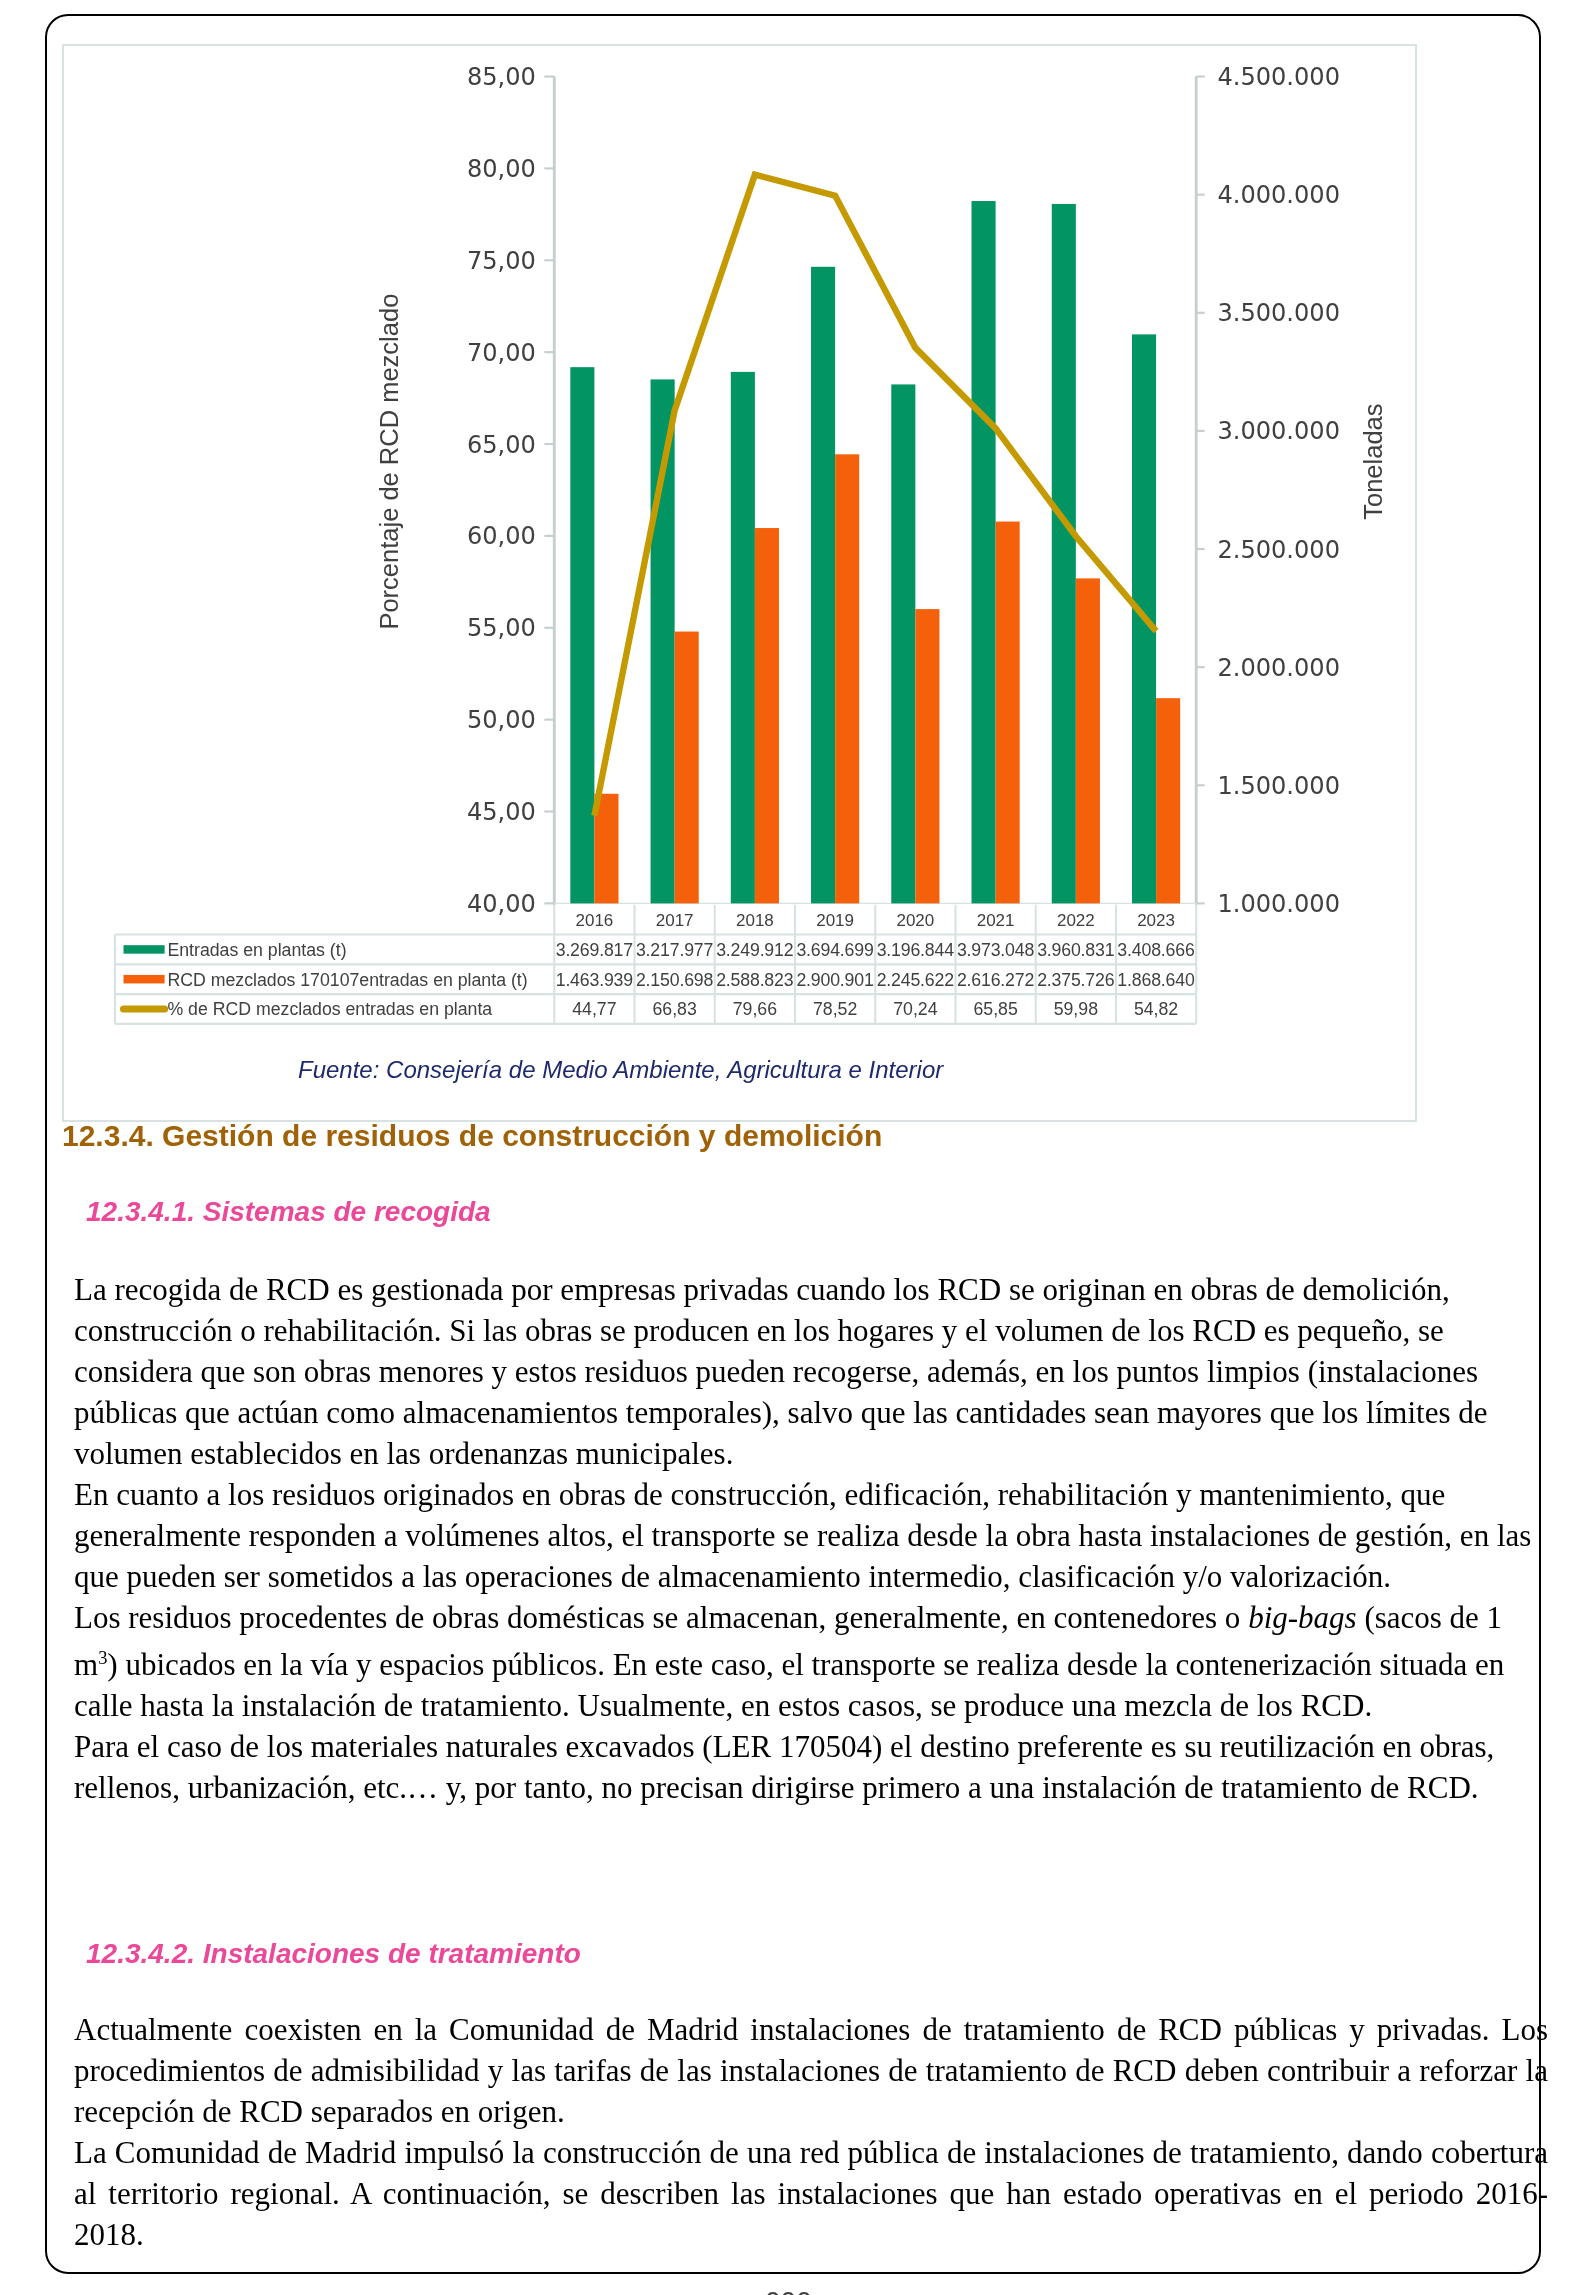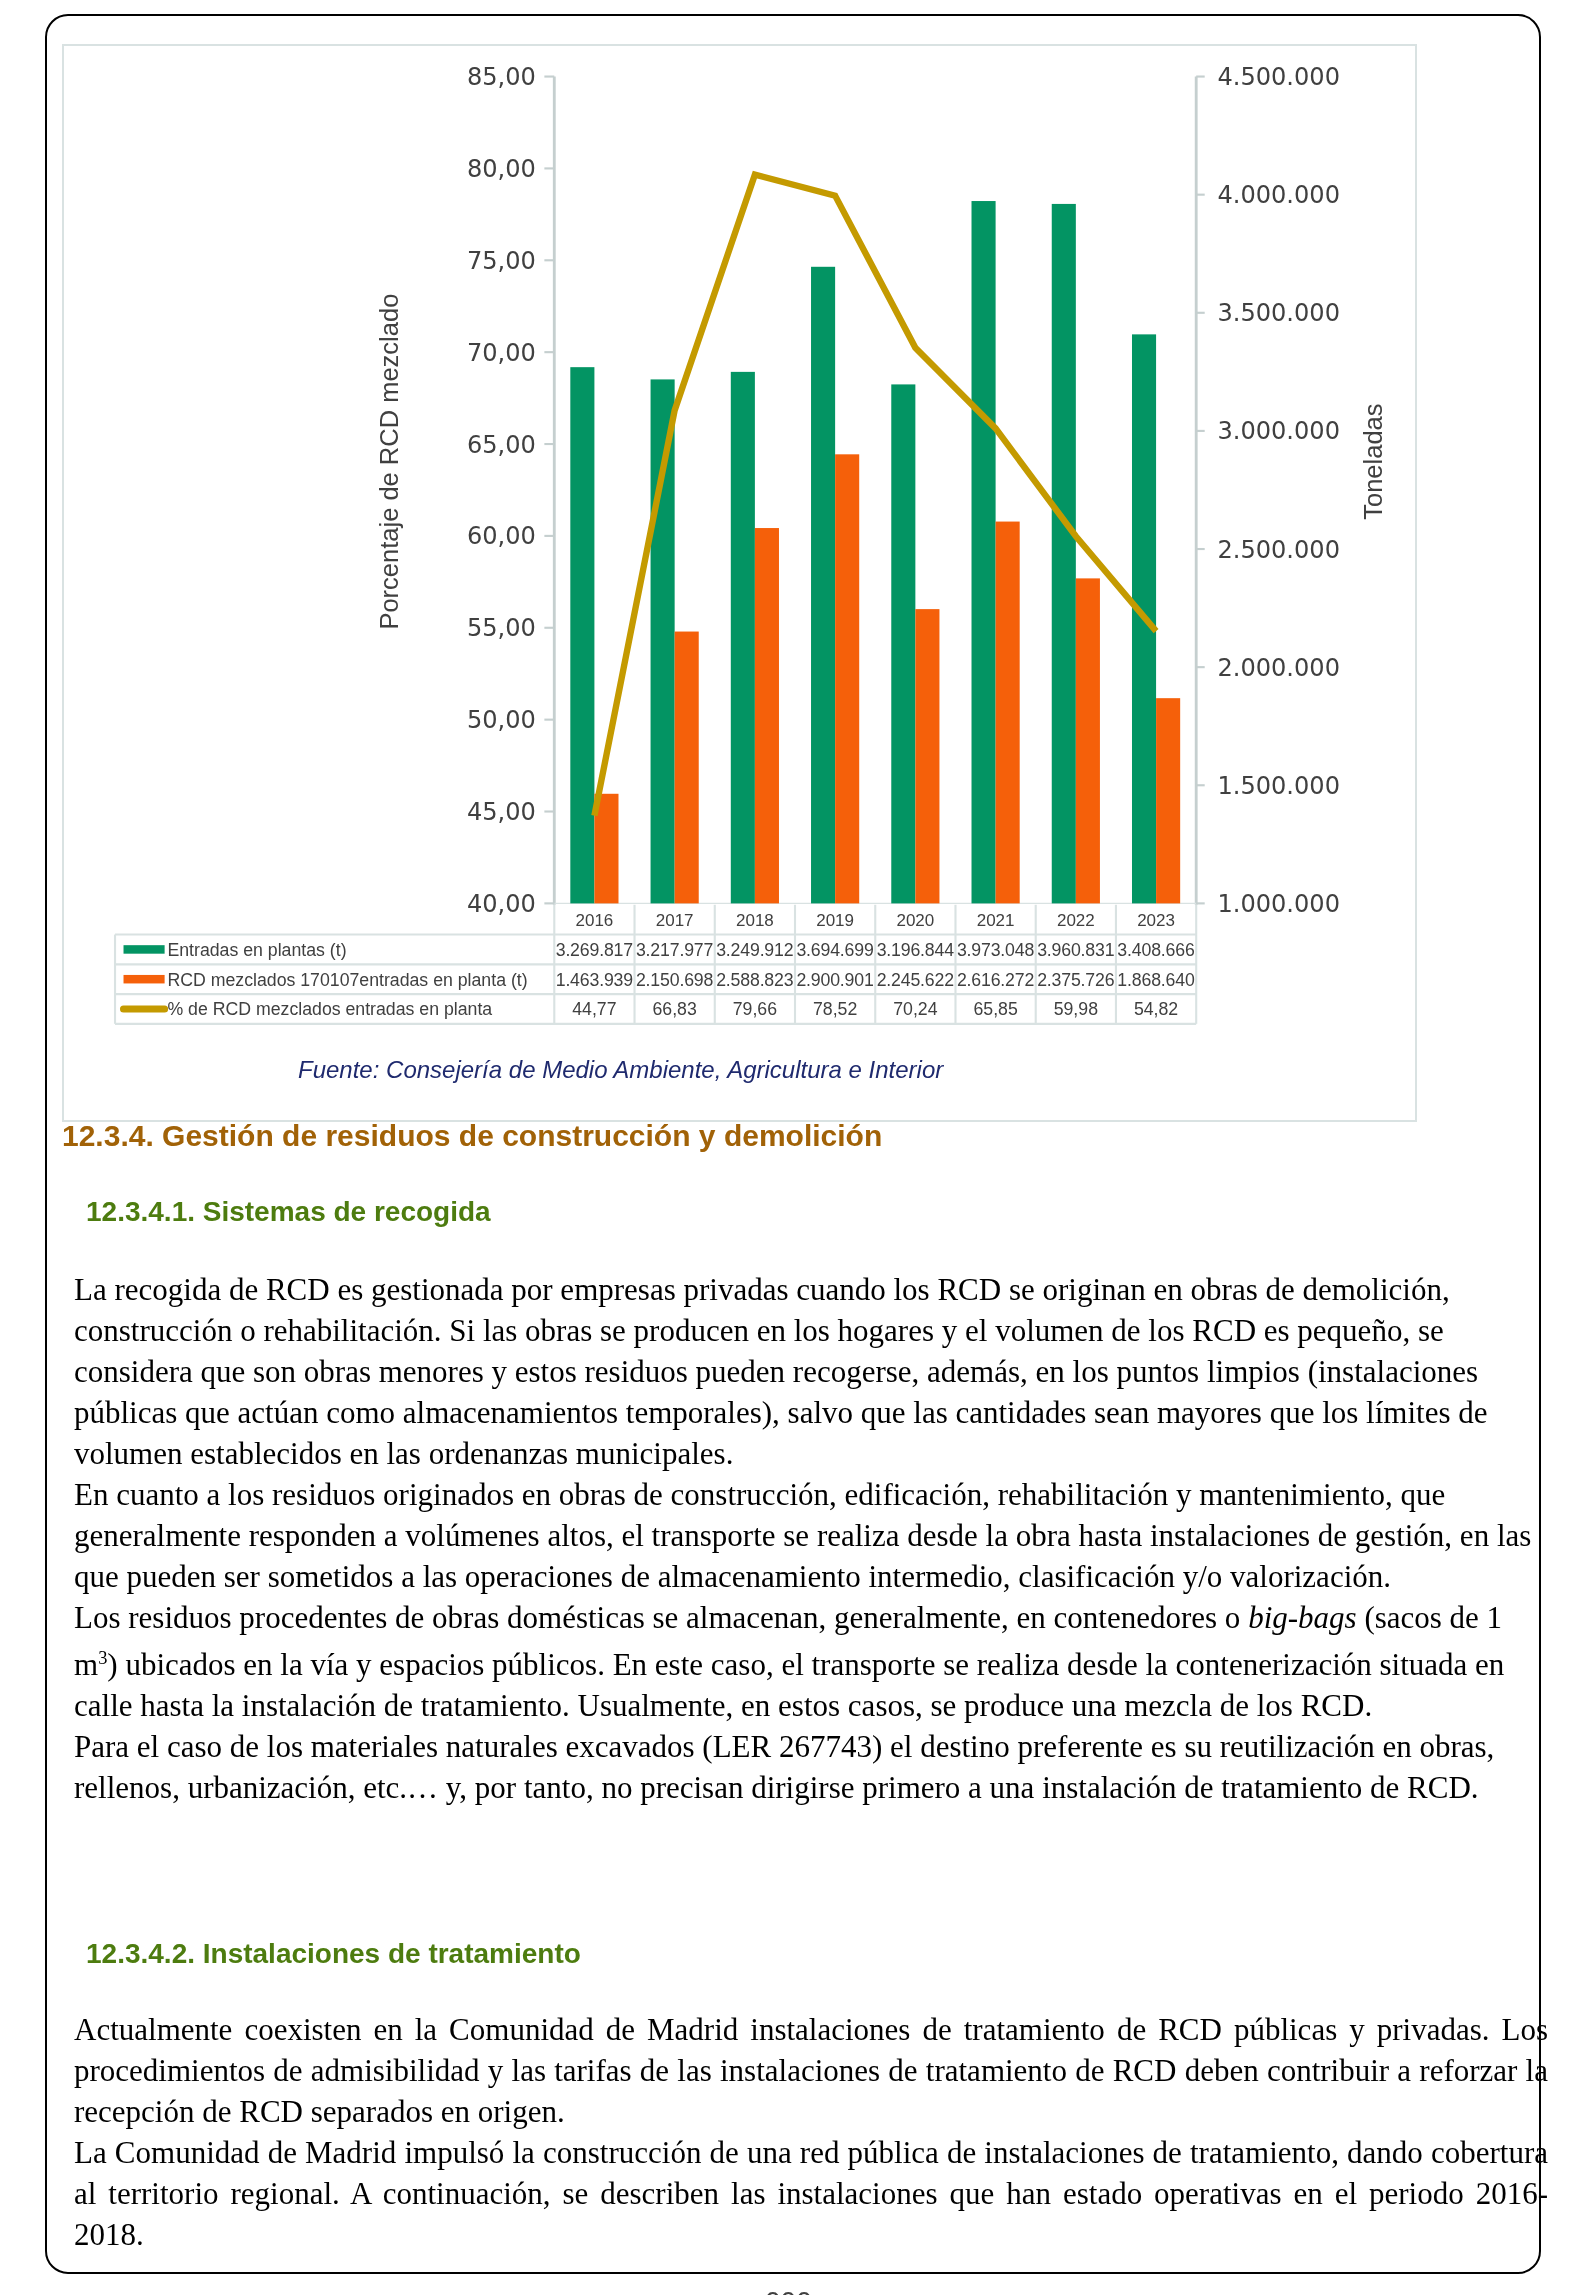--- a/index.html
+++ b/index.html
@@ -7,21 +7,21 @@
   .frame { position:absolute; left:45px; top:14px; width:1496px; height:2260px; border:2.1px solid #000; border-radius:23px; box-sizing:border-box; }
   .chart-box { position:absolute; left:62px; top:44px; width:1355px; height:1078px; border:2.8px solid #d9e2e2; box-sizing:border-box; background:#fff; }
   svg text { font-family:"DejaVu Sans", sans-serif; }
   .axis-tick { font-size:34px; fill:#404040; }
   .axis-title { font-family:"Liberation Sans", sans-serif; font-size:36px; fill:#404040; }
   .cat-label { font-family:"Liberation Sans", sans-serif; font-size:24px; fill:#404040; }
   .tbl-text { font-family:"Liberation Sans", sans-serif; font-size:25px; fill:#404040; }
   .source { position:absolute; left:0; width:1593px; top:1056px; padding-left:298px; box-sizing:border-box;
             font-family:"Liberation Sans", sans-serif; font-style:italic; font-size:24px; color:#1f2a6e; }
   .h1 { position:absolute; left:62px; top:1119px; font-family:"Liberation Sans", sans-serif; font-weight:bold; font-size:30px; color:#a16207; }
-  .h2 { position:absolute; left:86px; font-family:"Liberation Sans", sans-serif; font-weight:bold; font-size:28px; color:#4d7c0f; }
+  .h2 { position:absolute; left:86px; font-family:"Liberation Sans", sans-serif; font-weight:bold; font-size:28px; color:#ec4899;font-style:italic; }
   .para { position:absolute; left:62px; width:1474px; font-family:"Liberation Serif", serif; font-size:31px; line-height:41px; color:#000; margin:12px; }
   .para.justify { text-align:justify; }
   .para p { margin:0; }
   .page-num { position:absolute; left:765px; top:2286px; font-family:"Liberation Sans", sans-serif; font-size:28px; color:#404040; }
 </style>
 </head>
 <body>
 
 <div class="frame"></div>
 
@@ -159,21 +159,21 @@
 <div class="source">Fuente: Consejería de Medio Ambiente, Agricultura e Interior</div>
 
 <div class="h1">12.3.4. Gestión de residuos de construcción y demolición</div>
 
 <div class="h2" style="top:1196px">12.3.4.1. Sistemas de recogida</div>
 
 <div class="para" style="top:1257px">
   <p>La recogida de RCD es gestionada por empresas privadas cuando los RCD se originan en obras de demolición, construcción o rehabilitación. Si las obras se producen en los hogares y el volumen de los RCD es pequeño, se considera que son obras menores y estos residuos pueden recogerse, además, en los puntos limpios (instalaciones públicas que actúan como almacenamientos temporales), salvo que las cantidades sean mayores que los límites de volumen establecidos en las ordenanzas municipales.</p>
   <p>En cuanto a los residuos originados en obras de construcción, edificación, rehabilitación y mantenimiento, que generalmente responden a volúmenes altos, el transporte se realiza desde la obra hasta instalaciones de gestión, en las que pueden ser sometidos a las operaciones de almacenamiento intermedio, clasificación y/o valorización.</p>
   <p><span>Los residuos procedentes de obras domésticas se almacenan, generalmente, en contenedores o </span><i>big-bags</i><span> (sacos de 1 m</span><sup style="font-size:18.4px">3</sup><span>) ubicados en la vía y espacios públicos. En este caso, el transporte se realiza desde la contenerización situada en calle hasta la instalación de tratamiento. Usualmente, en estos casos, se produce una mezcla de los RCD.</span></p>
-  <p>Para el caso de los materiales naturales excavados (LER 267743) el destino preferente es su reutilización en obras, rellenos, urbanización, etc.… y, por tanto, no precisan dirigirse primero a una instalación de tratamiento de RCD.</p>
+  <p>Para el caso de los materiales naturales excavados (LER 170504) el destino preferente es su reutilización en obras, rellenos, urbanización, etc.… y, por tanto, no precisan dirigirse primero a una instalación de tratamiento de RCD.</p>
 </div>
 
 <div class="h2" style="top:1938px">12.3.4.2. Instalaciones de tratamiento</div>
 
 <div class="para justify" style="top:1997px">
   <p>Actualmente coexisten en la Comunidad de Madrid instalaciones de tratamiento de RCD públicas y privadas. Los procedimientos de admisibilidad y las tarifas de las instalaciones de tratamiento de RCD deben contribuir a reforzar la recepción de RCD separados en origen.</p>
   <p>La Comunidad de Madrid impulsó la construcción de una red pública de instalaciones de tratamiento, dando cobertura al territorio regional. A continuación, se describen las instalaciones que han estado operativas en el periodo 2016-2018.</p>
 </div>
 
 <div class="page-num">000</div>

